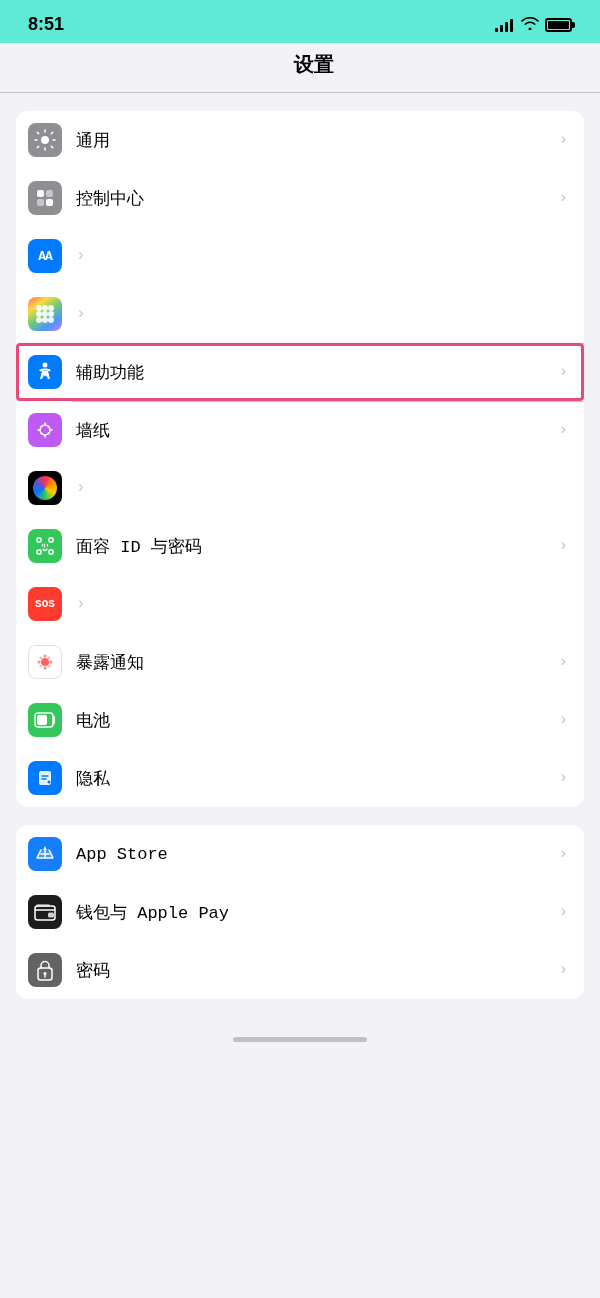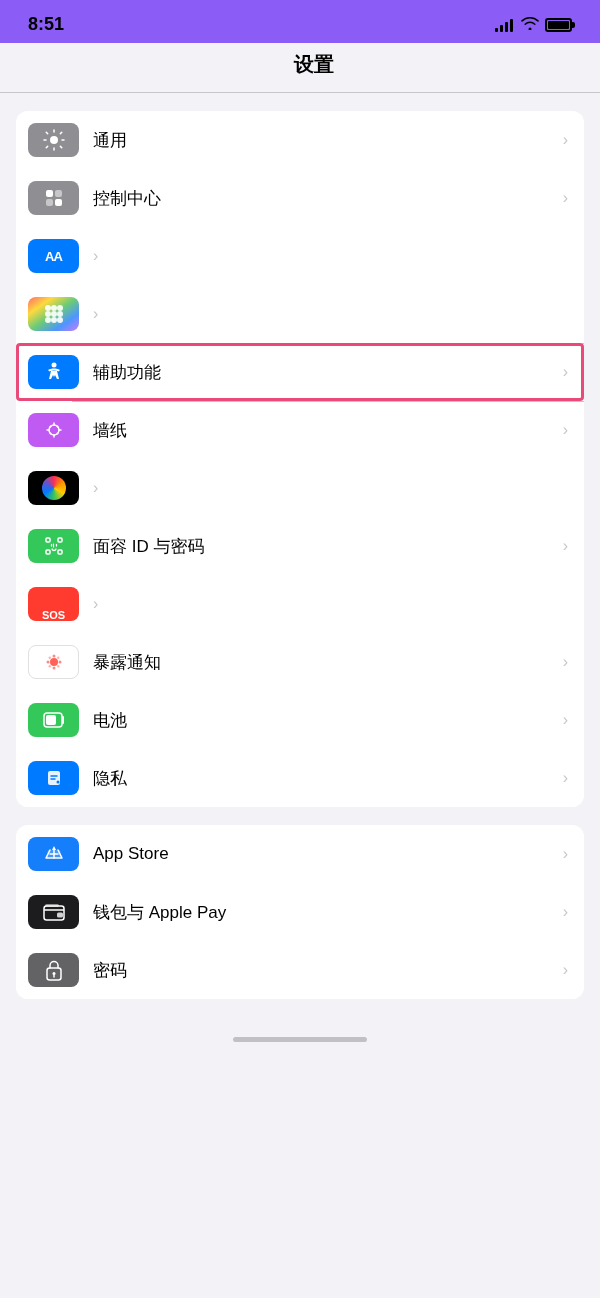--- a/index.html
+++ b/index.html
@@ -12,21 +12,21 @@
       font-family: -apple-system, 'PingFang SC', 'Helvetica Neue', sans-serif;
       overflow-x: hidden;
     }
 
     
     .status-bar {
       display: flex;
       justify-content: space-between;
       align-items: center;
       padding: 14px 28px 8px 28px;
-      background: #8b5cf6;
+      background: #5eead4;
     }
     .status-time {
       font-size: 18px;
       font-weight: 600;
       color: #000;
     }
     .status-icons {
       display: flex;
       align-items: center;
       gap: 6px;
@@ -81,20 +81,21 @@
       background: #f2f2f7;
       margin-left: 28px;
     }
 
     
     .settings-group {
       background: #fff;
       border-radius: 12px;
       margin: 18px 16px;
       overflow: hidden;
+      font-family: Liberation Mono, monospace;
     }
 
     .settings-row {
       display: flex;
       align-items: center;
       padding: 10px 16px 10px 12px;
       background: #fff;
       position: relative;
       min-height: 58px;
       cursor: pointer;
@@ -111,21 +112,21 @@
     }
 
     .settings-row.highlighted {
       outline: 3px solid #e84a7a;
       outline-offset: -3px;
       z-index: 2;
       border-radius: 4px;
     }
 
     .row-icon {
-      width: 51px;
+      width: 34px;
       height: 34px;
       border-radius: 8px;
       display: flex;
       align-items: center;
       justify-content: center;
       margin-right: 14px;
       flex-shrink: 0;
       font-size: 18px;
       color: #fff;
     }
@@ -141,21 +142,21 @@
       font-size: 16px;
       font-weight: 500;
     }
 
     
     .icon-gray { background: #8e8e93; }
     .icon-gray2 { background: #8e8e93; }
     .icon-blue { background: #007aff; }
     .icon-blue2 { background: #007aff; }
     .icon-green2 { background: #34c759; }
-    .icon-red { background: #ff3b30; align-items: flex-end; }
+    .icon-red { background: #ff3b30; }
     .icon-green { background: #34c759; }
     .icon-blue3 { background: #007aff; }
     .icon-appstore { background: #147efb; }
     .icon-wallet { background: #1c1c1e; }
     .icon-password { background: #636366; }
 
     
     .siri-ball {
       width: 24px;
       height: 24px;

